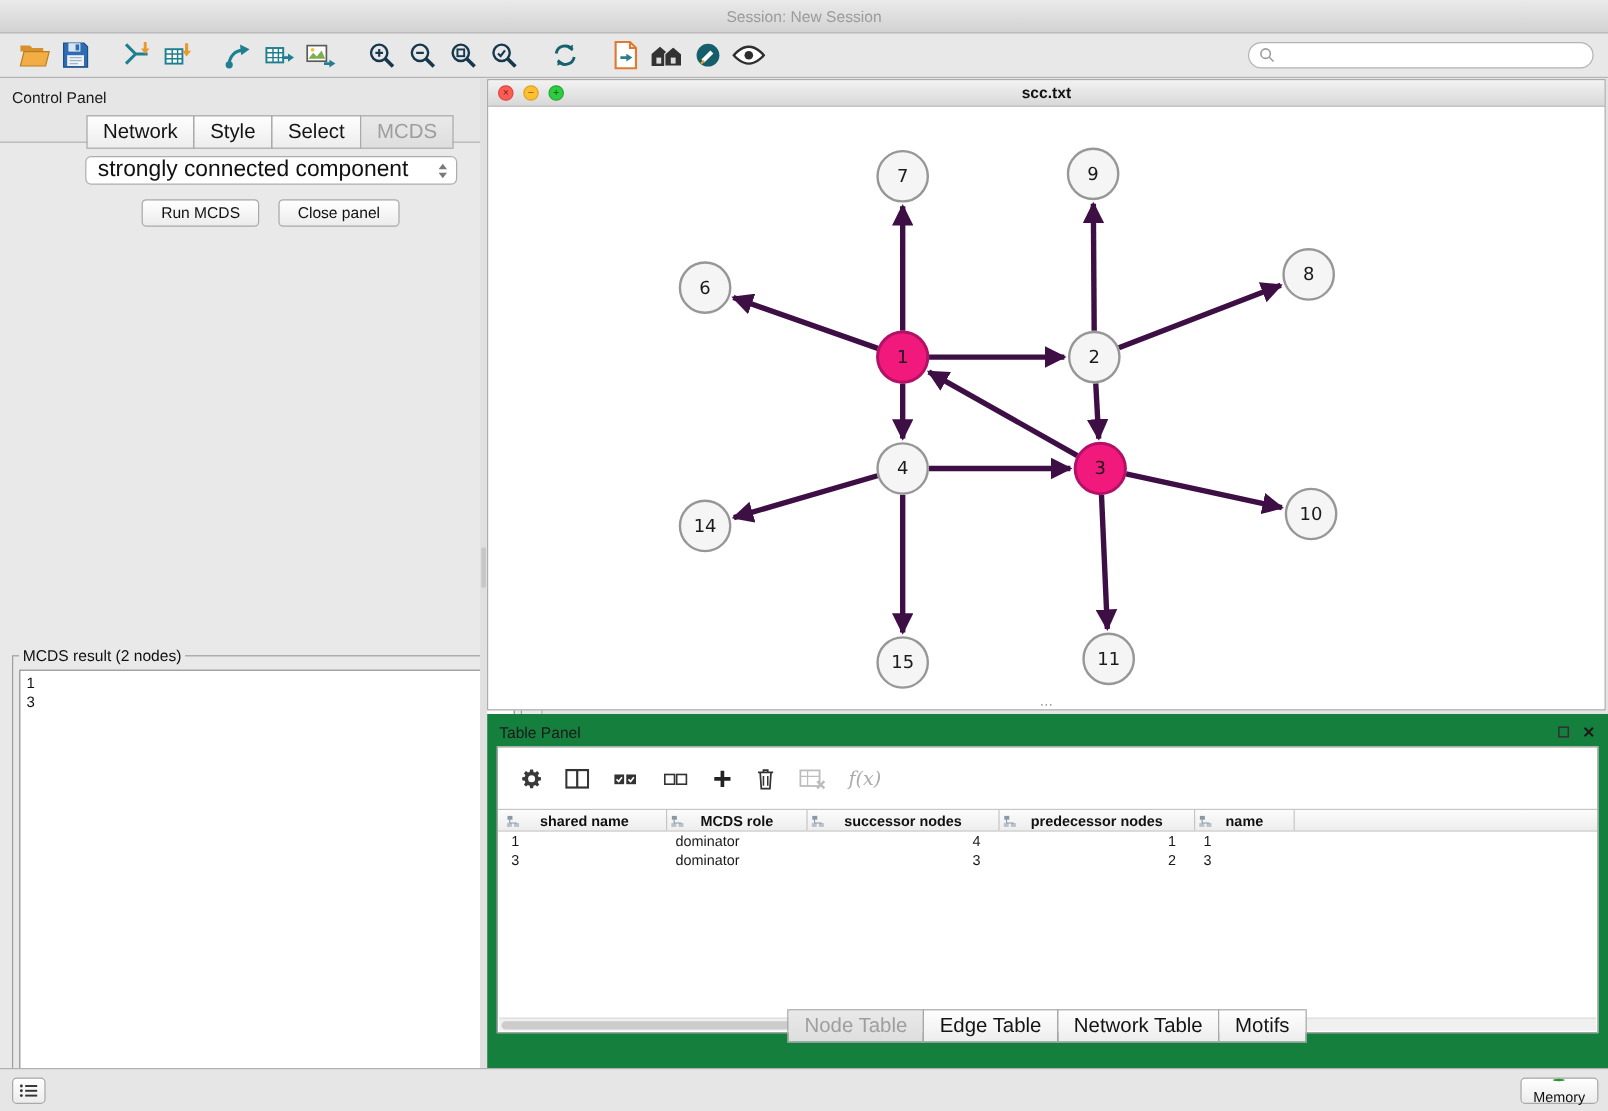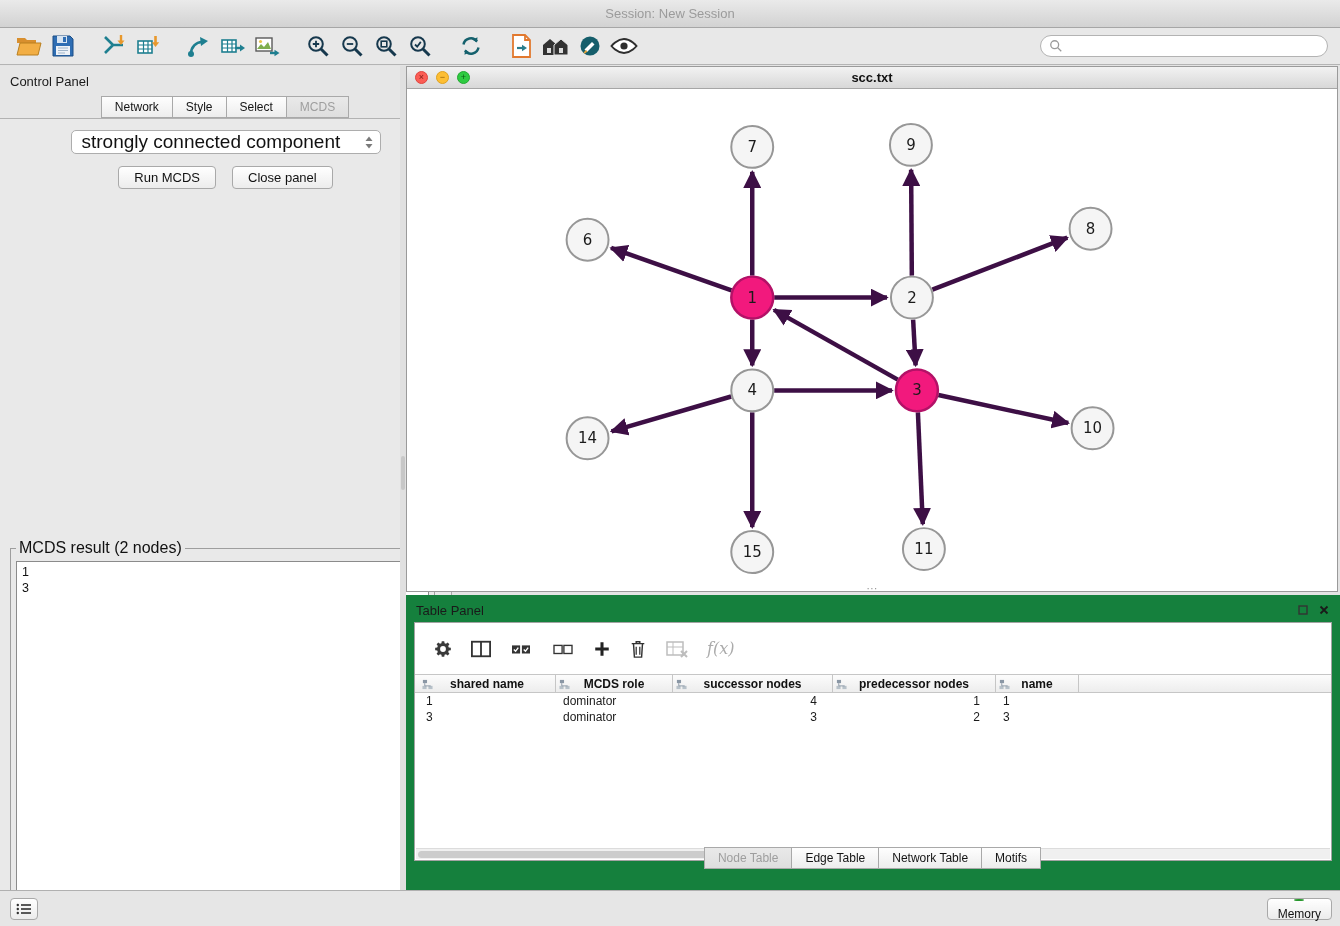--- a/index.html
+++ b/index.html
@@ -24,33 +24,33 @@
   .search input{border:none;outline:none;flex:1;font-size:12px;background:transparent;height:18px;font-family:inherit;}
 
   
   .control-panel{position:absolute;left:0;top:66px;width:452px;bottom:36px;background:#e6e6e6;
     border-right:1px solid #a8a8a8;}
   .panel-header{height:30px;display:flex;align-items:center;padding:0 10px;font-size:13px;color:#1a1a1a;}
   .win-icons{margin-left:auto;display:flex;gap:9px;align-items:center;}
   .win-icon-btn{background:none;border:none;padding:1px;display:flex;}
   .cp-tabs{display:flex;justify-content:center;position:relative;z-index:2;}
   .tab{border:1px solid #a9a9a9;background:linear-gradient(#fefefe,#ededed);
-    padding:3px 13px;font-size:12px;color:#141414;margin-left:-1px;white-space:nowrap;}
+    padding:3px 13px;font-size:17px;color:#141414;margin-left:-1px;white-space:nowrap;}
   .tab.active{background:linear-gradient(#e9e9e9,#dedede);color:#9e9e9e;}
   .cp-pane{position:absolute;left:0;right:0;top:52px;bottom:0;border-top:1px solid #b2b2b2;background:#e9e9e9;}
   .opt-label{margin-top:16px;text-align:center;font-size:13px;color:#111;}
   .opt-select{margin:11px auto 0;width:310px;height:24px;background:#fff;border:1px solid #adadad;
     border-radius:5px;display:flex;align-items:center;padding:0 7px 0 10px;font-size:19px;color:#111;}
   .opt-select .stepper{margin-left:auto;display:flex;}
   .cp-btn-row{display:flex;justify-content:center;gap:16px;margin-top:12px;}
   .btn{border:1px solid #a9a9a9;border-radius:4px;background:linear-gradient(#ffffff,#ececec);
     padding:3px 15px;font-size:13px;color:#111;}
   .result-fieldset{position:absolute;left:10px;right:16px;top:420px;height:386px;
     border:1px solid #9e9e9e;margin:0;padding:4px 5px 6px 5px;background:transparent;}
-  .result-fieldset legend{font-size:16px;padding:0 3px;color:#111;}
+  .result-fieldset legend{font-size:13px;padding:0 3px;color:#111;}
   .result-box{width:100%;height:100%;background:#fff;border:1px solid #8b8b8b;
     font-size:12.5px;color:#111;padding:2px 5px;overflow:auto;}
   .result-box div{line-height:16px;}
 
   
   .v-splitter{position:absolute;left:400px;top:66px;width:6px;bottom:36px;background:#e0e0e0;}
   .v-thumb{position:absolute;top:390px;left:1px;width:4px;height:34px;background:#c7c7c7;border-radius:2px;}
 
   
   .network-window{position:absolute;left:406px;top:66px;width:932px;height:526px;

